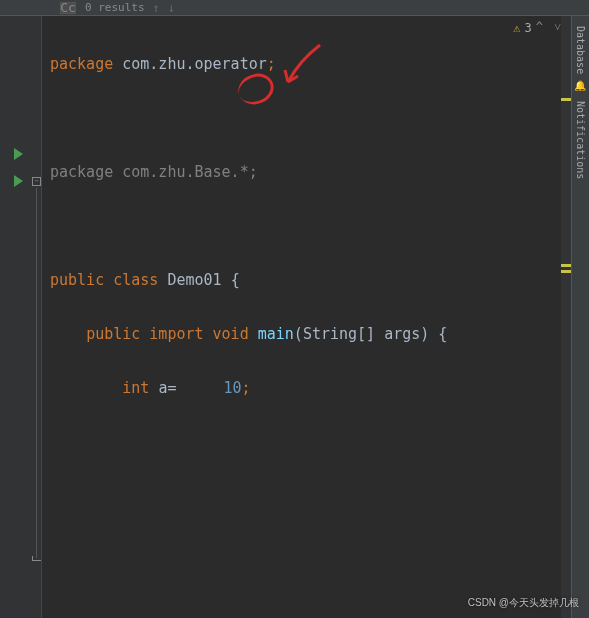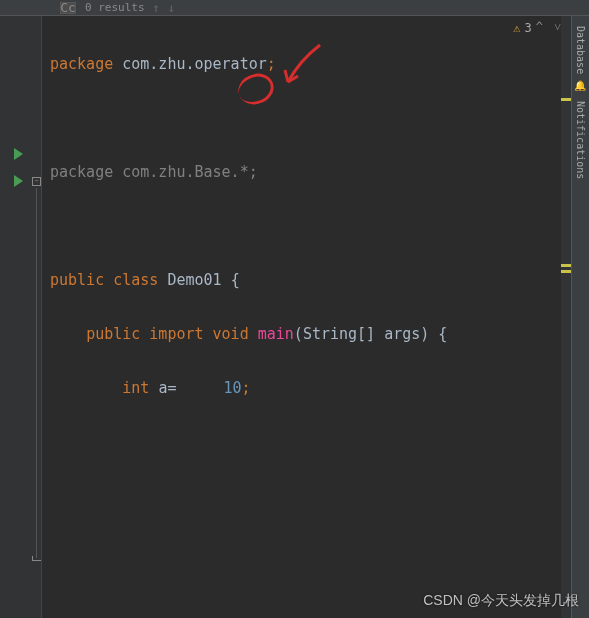--- a/index.html
+++ b/index.html
@@ -67,21 +67,21 @@
   .vtab {
     writing-mode: vertical-rl;
     text-orientation: mixed;
     margin: 6px 0;
     cursor: pointer;
   }
   .vtab-icons { display: flex; flex-direction: column; gap: 4px; align-items: center; margin-bottom: 4px;}
   .bell { font-size: 10px; }
   
   .kw-orange { color: #cc7832; }
-  .method { color: #ec4899; }
+  .method { color: #7dd3fc; }
   .num { color: #6897bb; margin-left: 47px; }
   .import-dim { color: #808080; }
   .semi { color: #cc7832; }
   
   .run-triangle {
     position: absolute;
     left: 14px;
     width: 0; height: 0;
     border-top: 6px solid transparent;
     border-bottom: 6px solid transparent;
@@ -158,21 +158,21 @@
     left: 280px;
     pointer-events: none;
   }
   
   .watermark {
     position: absolute;
     bottom: 8px;
     right: 10px;
     color: #d9d9d9;
     font-family: sans-serif;
-    font-size: 14px;
+    font-size: 10px;
     opacity: 0.85;
     text-shadow: 0 0 3px rgba(0,0,0,0.7);
   }
   
   .line { height: 27px; display: block; }
 </style>
 </head>
 <body>
 
 <div class="topbar">

